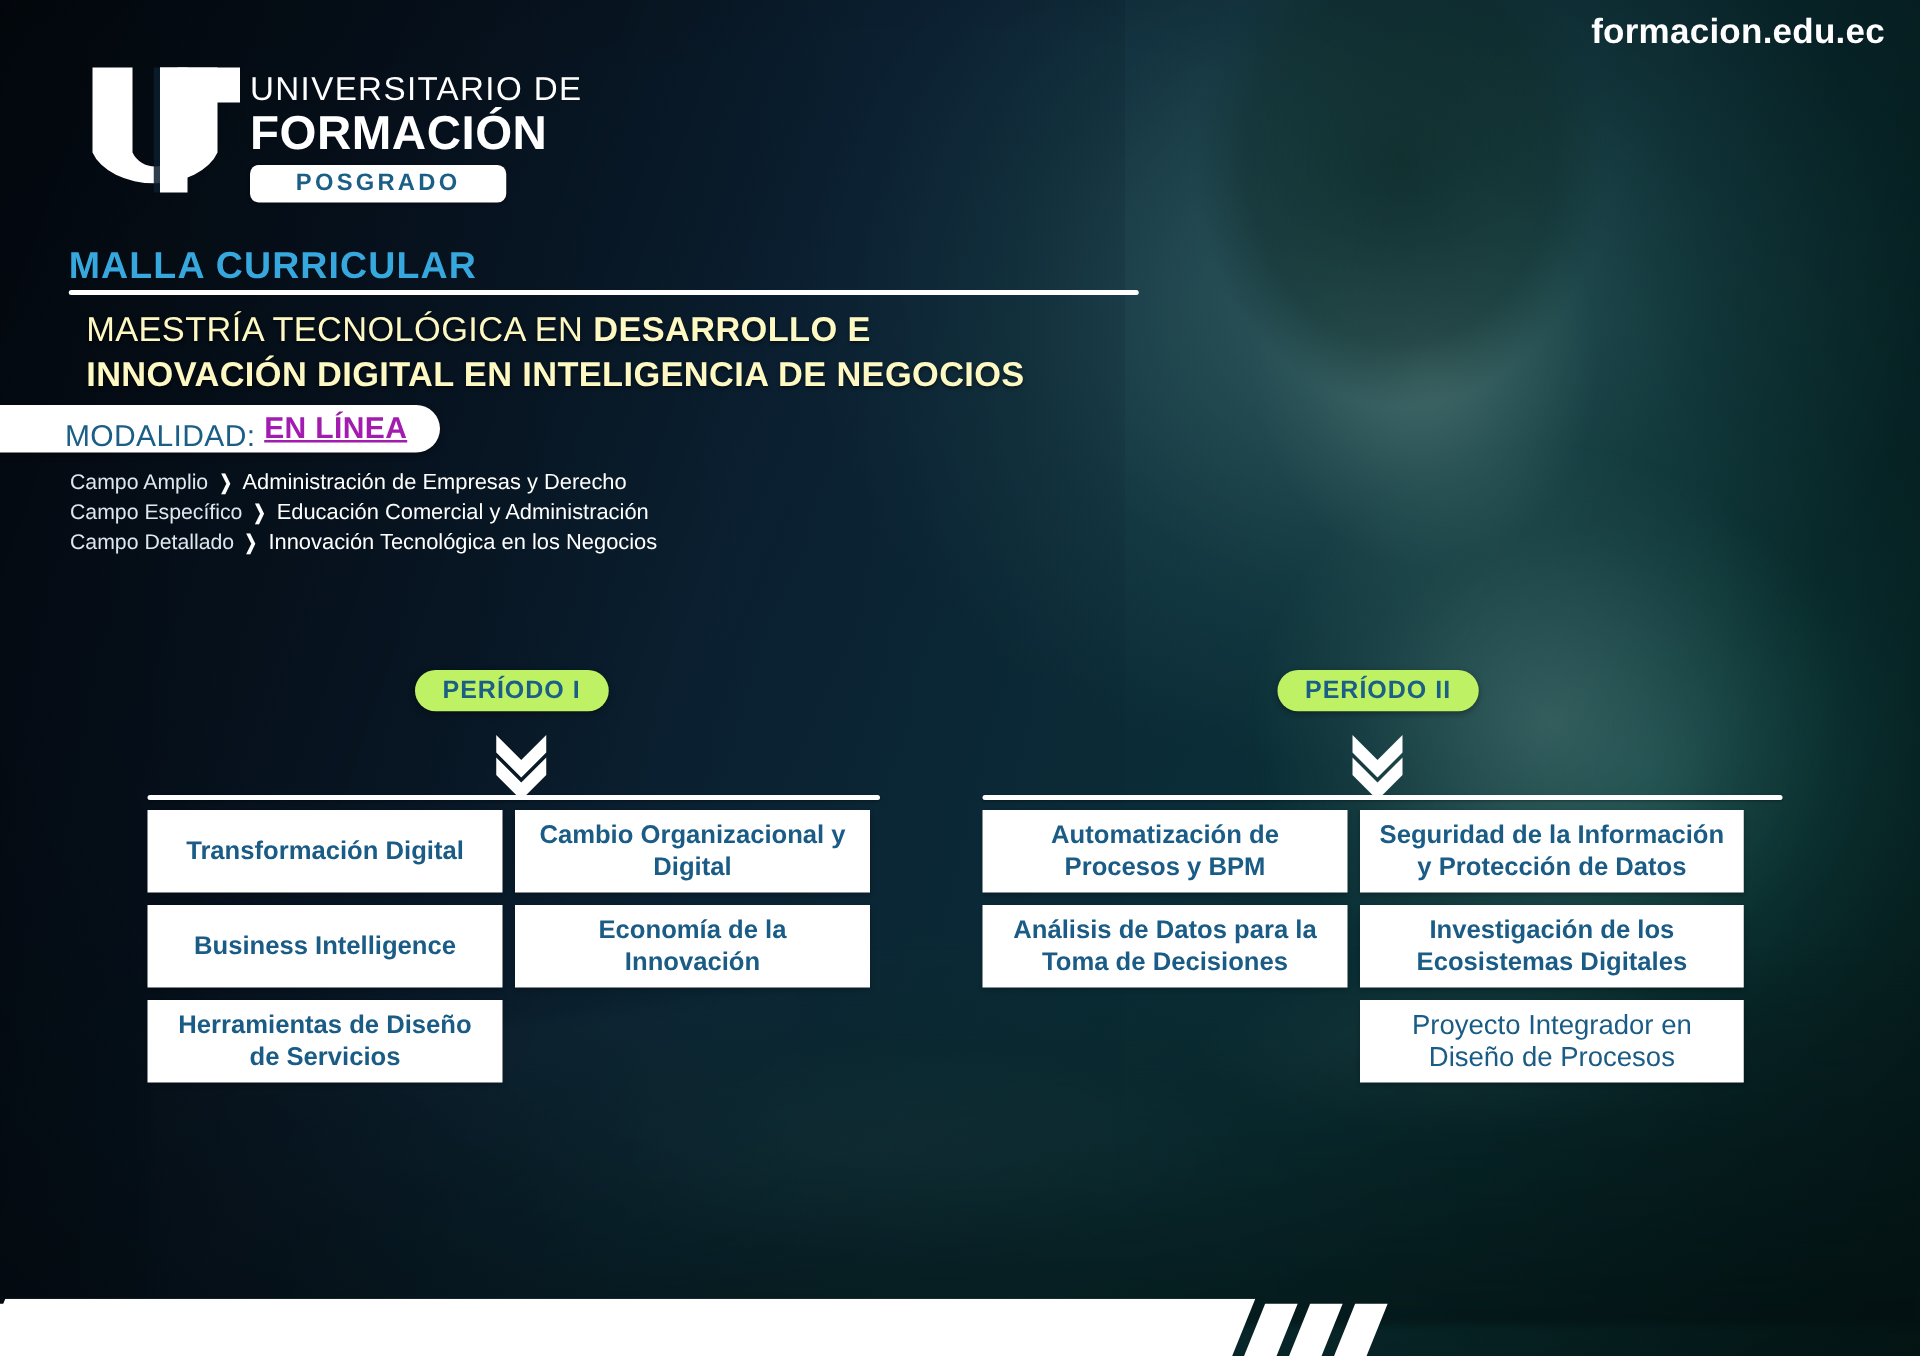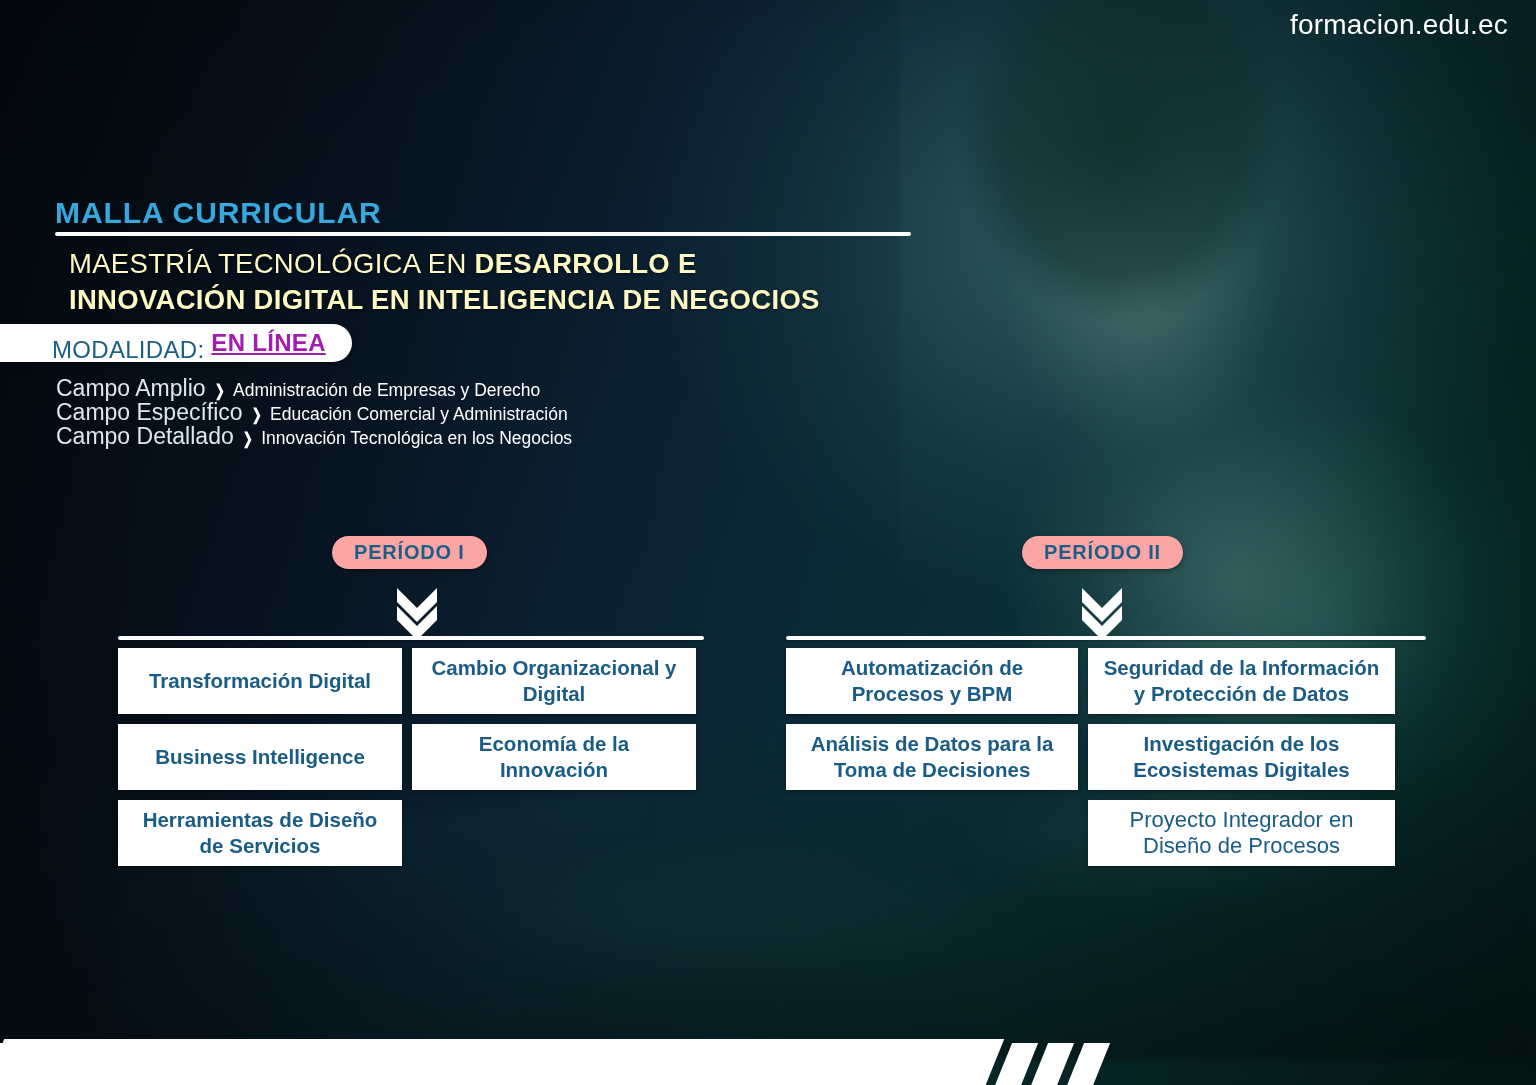--- a/index.html
+++ b/index.html
@@ -176,21 +176,21 @@
   }
   .campo-row {
     display: flex;
     align-items: baseline;
     height: 22px;
     margin-bottom: 2px;
     white-space: nowrap;
   }
   .campo-label {
     color: #dfe7ee;
-    font-size: 23px;
+    font-size: 17px;
     font-weight: 400;
   }
   .campo-arrow {
     color: #ffffff;
     font-size: 16px;
     font-weight: 700;
     margin: 0 7px;
     transform: scaleX(0.75);
   }
   .campo-value {
@@ -202,21 +202,21 @@
   
   .period-col { position: absolute; }
   .period-col.p1 { left: 110px; top: 536px; width: 594px; }
   .period-col.p2 { left: 780px; top: 536px; width: 646px; }
 
   .period-pill {
     position: absolute;
     top: 0;
     height: 33px;
     padding: 0 22px;
-    background: #fca5a5;
+    background: #bef264;
     border-radius: 17px;
     display: flex; align-items: center; justify-content: center;
     box-shadow: 0 2px 5px rgba(0,0,0,0.35);
   }
   .period-pill span {
     color: #1c5f86;
     font-size: 20px;
     font-weight: 700;
     letter-spacing: 0.8px;
     white-space: nowrap;
@@ -304,37 +304,53 @@
     top: 4px;
     width: 26px; height: 60px;
     background: #ffffff;
     transform: skewX(-22deg);
   }
   .footer-url {
     position: absolute;
     right: 28px; top: 9px;
     color: #ffffff;
     font-size: 28px;
-    font-weight: 400;
+    font-weight: 700;
     letter-spacing: 0.2px;
   }
 </style>
 </head>
 <body>
 
 <div id="poster">
 
   <div class="bg-base"></div>
   <div class="bg-person"></div>
   <div class="bg-desk"></div>
   <div class="bg-laptop"></div>
   <div class="bg-darkleft"></div>
   <div class="bg-tealwash"></div>
   <div class="bg-vignette"></div>
 
+  <div class="logo-wrap">
+    <svg class="logo-mark" viewBox="0 0 122 104">
+      <path d="M2 2 H34 V70 A20 20 0 0 0 70 70 V2 H102 V70 A52 34 0 0 1 2 70 Z" fill="#ffffff"></path>
+      <rect x="56" y="2" width="64" height="28" fill="#ffffff"></rect>
+      <rect x="56" y="36" width="40" height="22" fill="#ffffff"></rect>
+      <rect x="56" y="2" width="22" height="100" fill="#ffffff"></rect>
+      <rect x="51" y="2" width="5" height="100" fill="#0b1d2e" opacity="0.85"></rect>
+    </svg>
+    <div class="logo-text">
+      <div class="logo-line1">UNIVERSITARIO DE</div>
+      <div class="logo-line2">FORMACIÓN</div>
+      <div class="posgrado-badge">
+        <span>POSGRADO</span>
+      </div>
+    </div>
+  </div>
 
   <div class="malla">MALLA CURRICULAR</div>
   <div class="hrule"></div>
   <div class="prog-line l1">
     <span>MAESTRÍA TECNOLÓGICA EN </span><b>DESARROLLO E</b>
   </div>
   <div class="prog-line l2">INNOVACIÓN DIGITAL EN INTELIGENCIA DE NEGOCIOS</div>
 
   <div class="modalidad-pill">
     <span class="m-label">MODALIDAD:</span>

